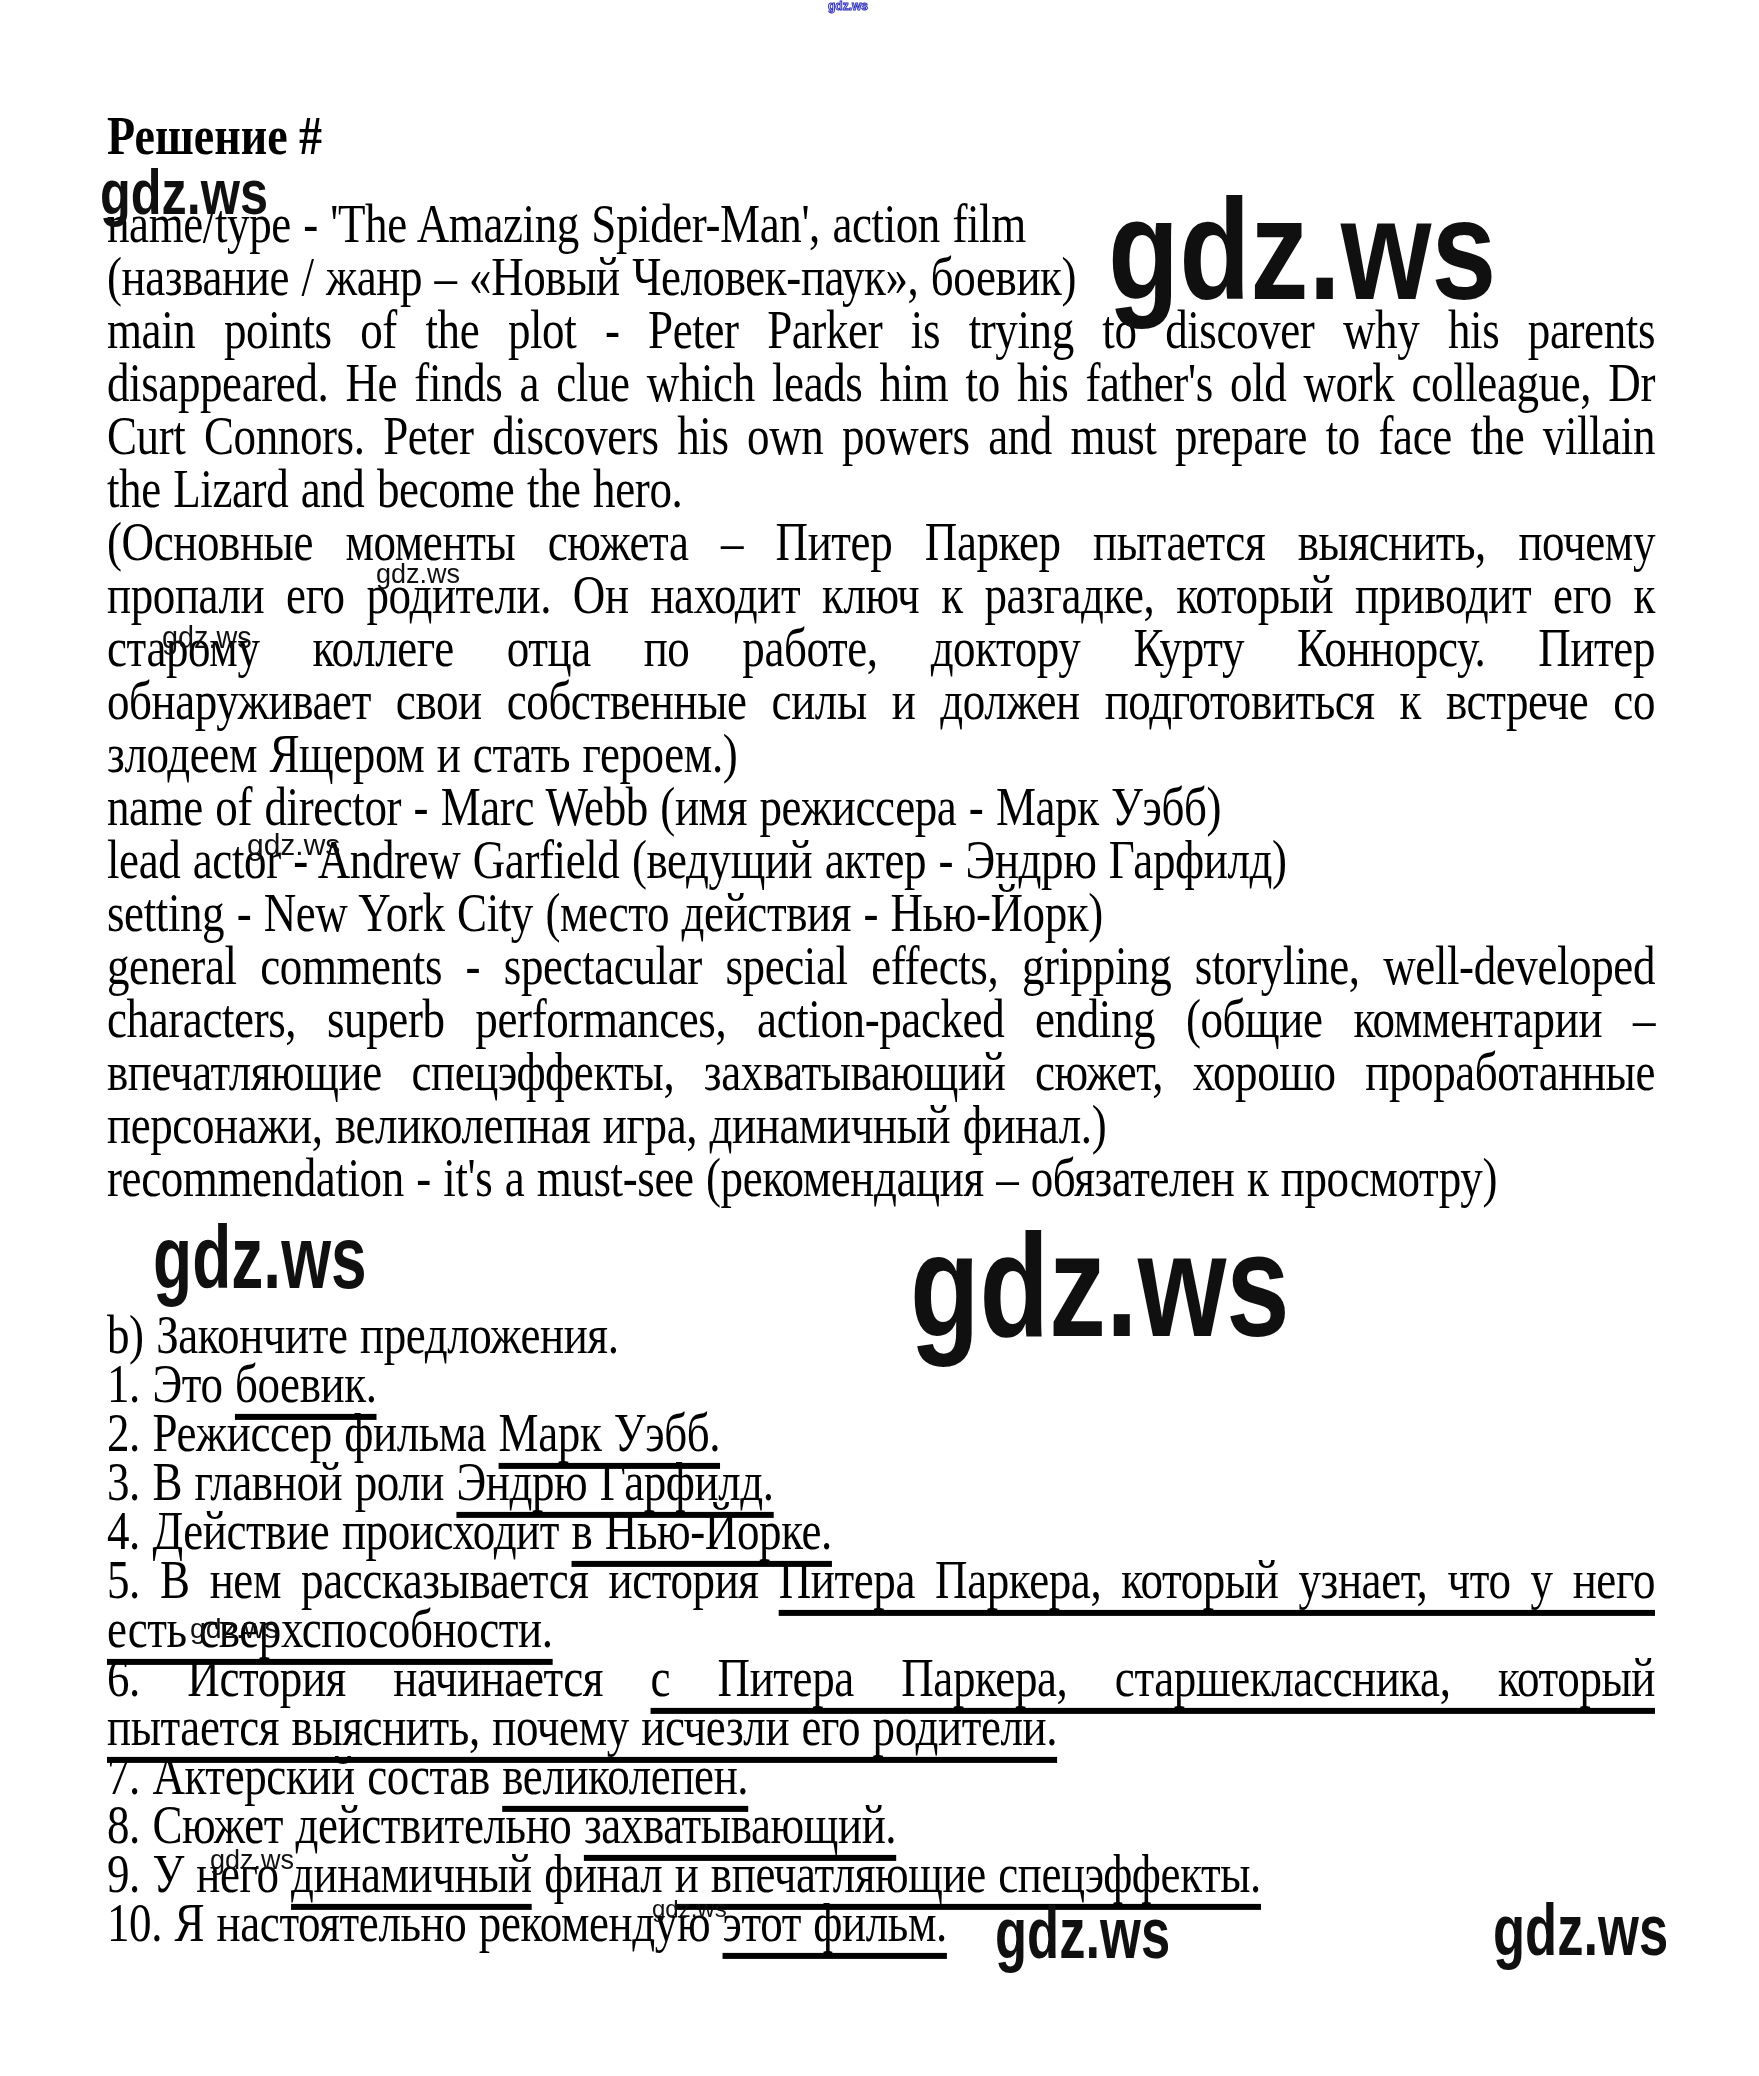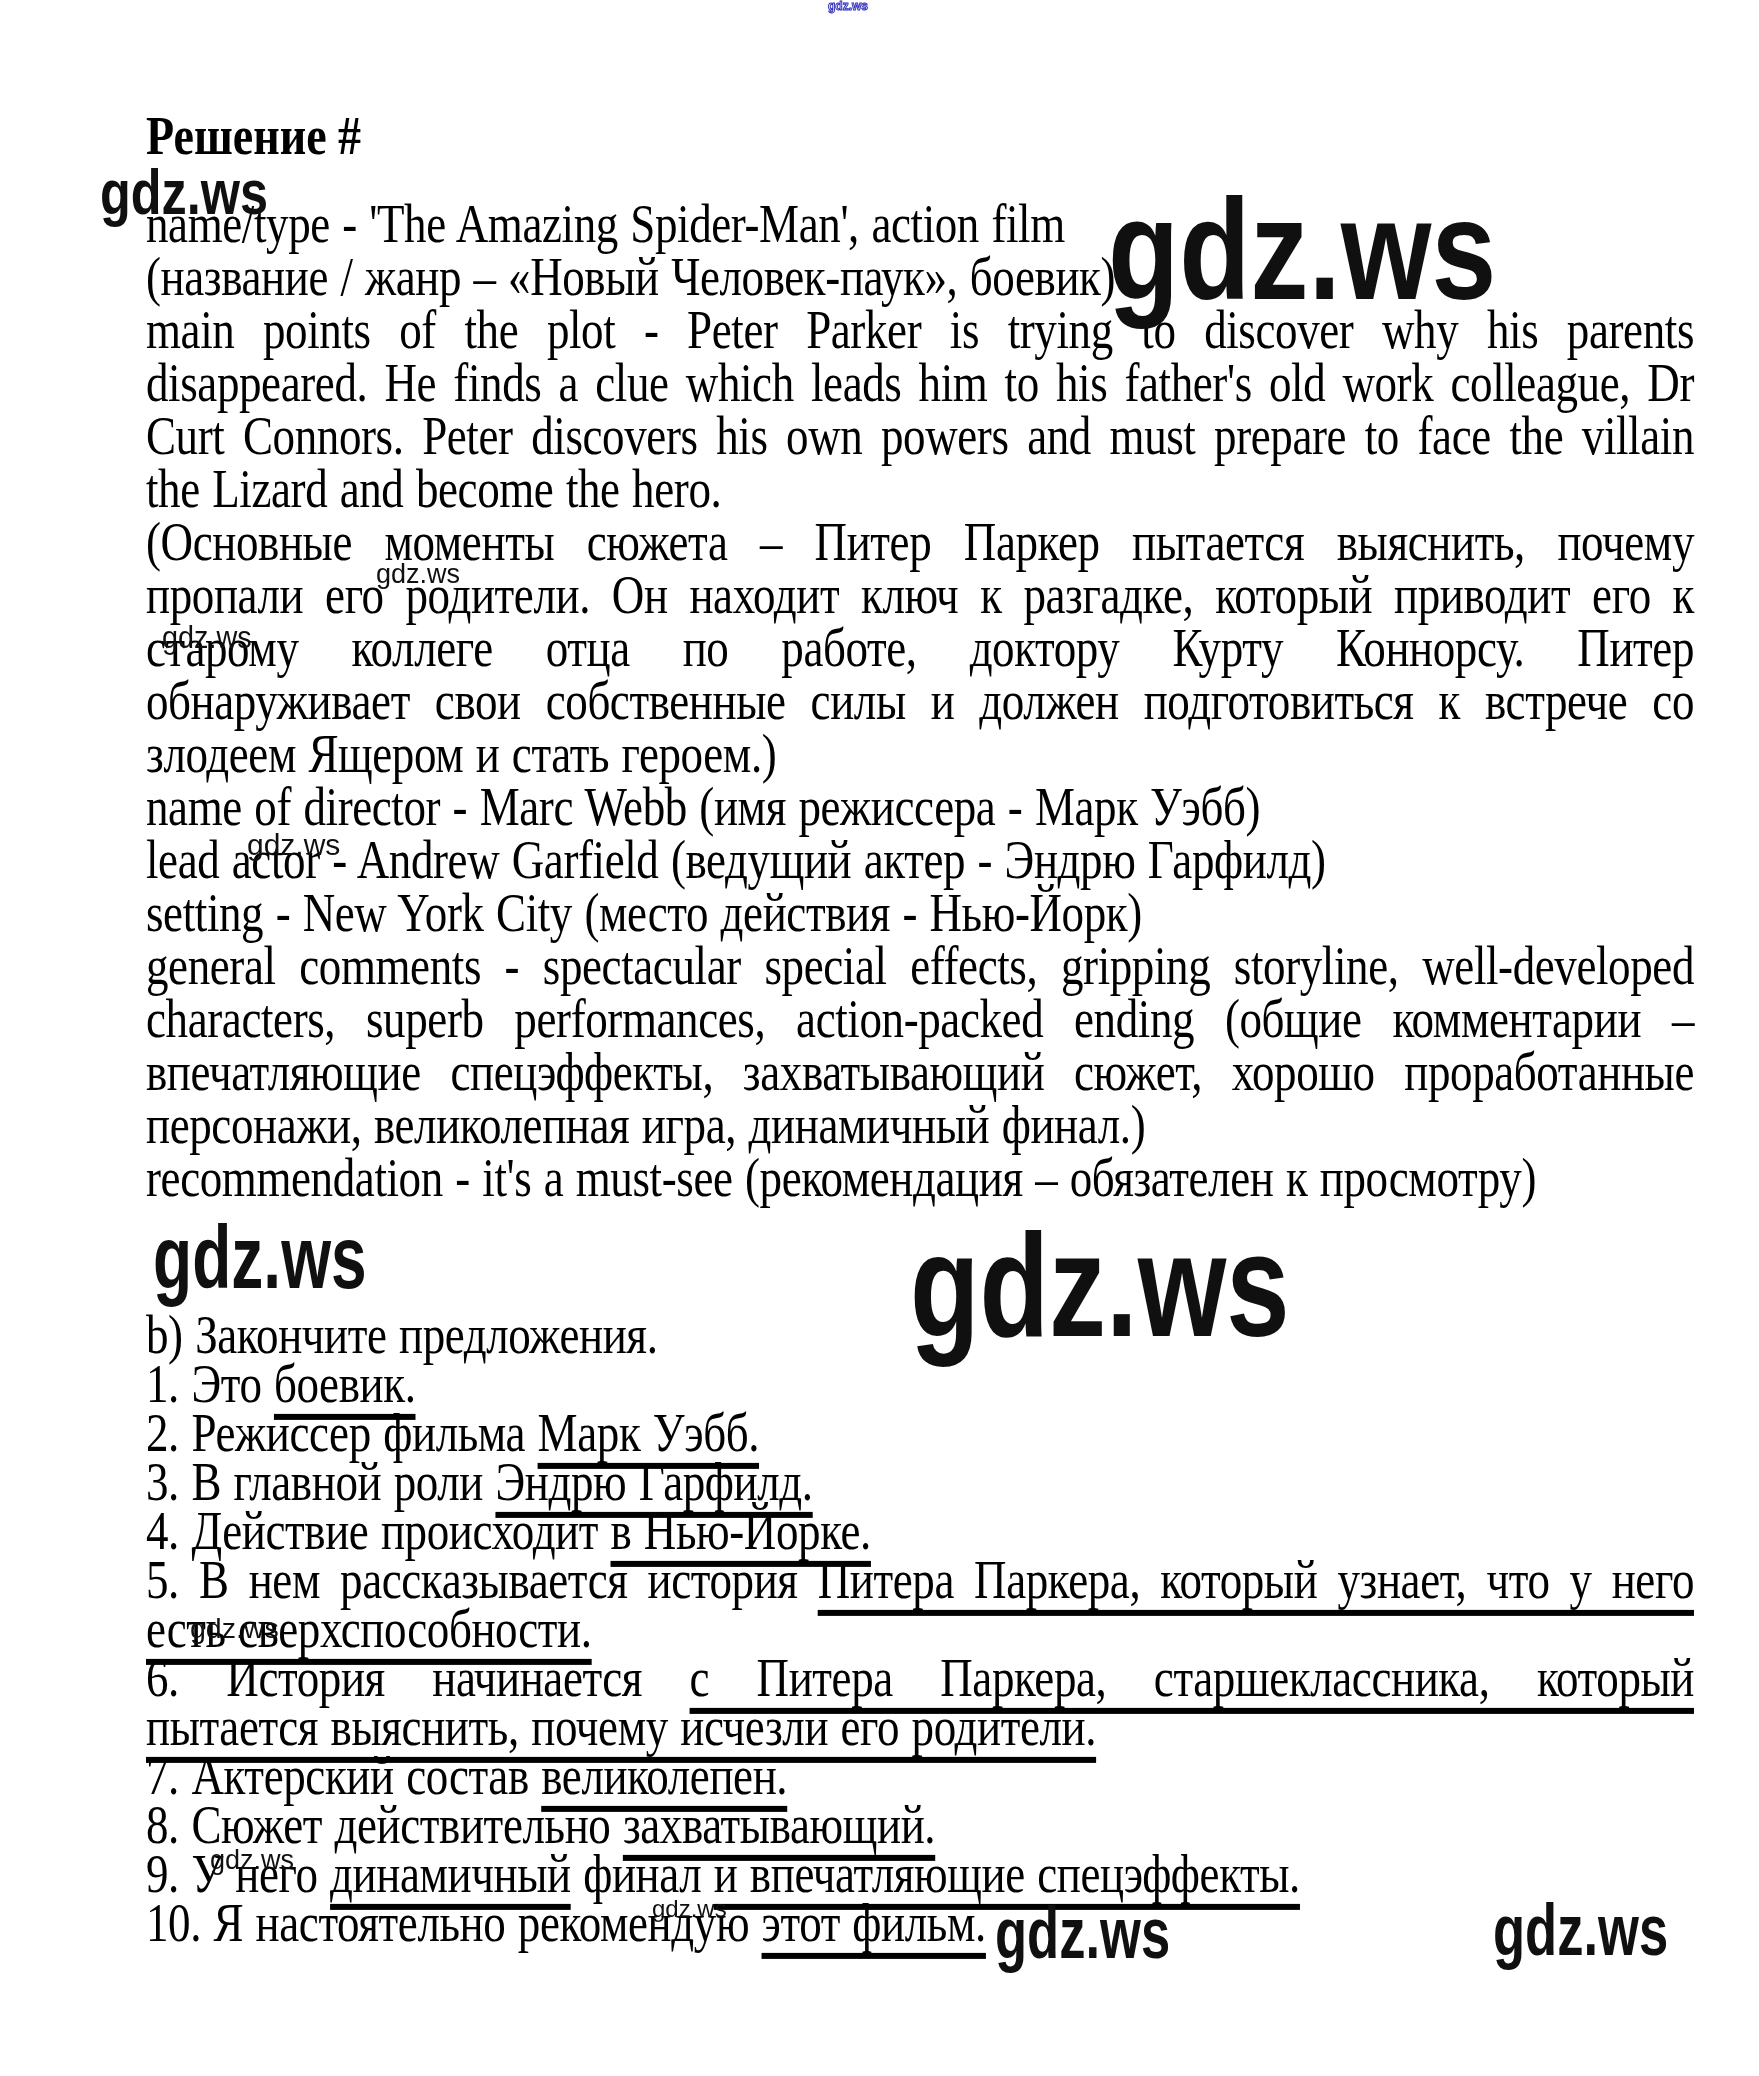--- a/index.html
+++ b/index.html
@@ -9,21 +9,20 @@
     height:2077px;
     background:#ffffff;
     overflow:hidden;
     font-family:"Liberation Serif", serif;
     color:#000;
   }
   .doc{
     position:relative;
     padding:111px 0 0 107px;
     width:1548px;
-    margin-left:39px;
   }
   h1.heading{
     font-size:46px;
     line-height:49px;
     margin:0 0 38px 0;
     font-weight:bold;
     letter-spacing:0px;
     transform:scaleY(1.2);
     transform-origin:0 50%;
   }

